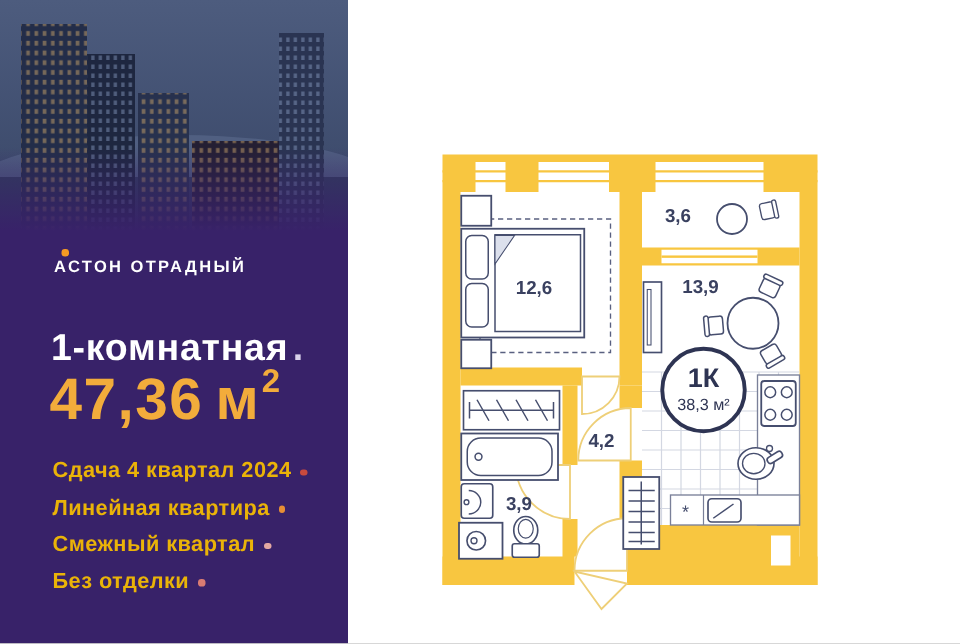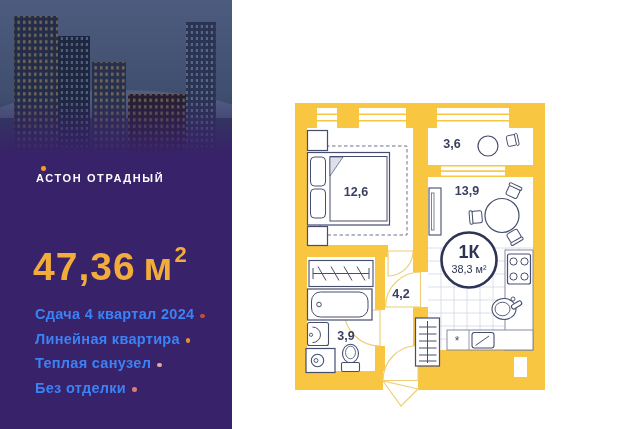--- a/index.html
+++ b/index.html
@@ -27,21 +27,21 @@
   .rooms-line{position:absolute;top:218px;left:34px;color:#fff;font-size:25px;font-weight:600;
          letter-spacing:.5px;white-space:nowrap;}
   .rooms-line .period{color:#d9d2ea;margin-left:3px;font-weight:bold;}
 
   .area-line{position:absolute;top:247px;left:33px;color:var(--gold);font-size:39px;font-weight:800;
          letter-spacing:1px;white-space:nowrap;line-height:1;}
   .area-line .unit{margin-left:8px;}
   .area-line sup{font-size:22px;position:relative;top:-4px;left:1px;font-weight:800;}
 
   .features{position:absolute;top:306px;left:35px;list-style:none;}
-  .features li{color:#3b82f6;font-size:14.5px;font-weight:bold;letter-spacing:.3px;margin-bottom:8.5px;
+  .features li{color:#eab308;font-size:14.5px;font-weight:bold;letter-spacing:.3px;margin-bottom:8.5px;
          white-space:nowrap;}
   .features .dot{display:inline-block;width:4.5px;height:4.5px;border-radius:50%;margin-left:6px;
          margin-bottom:1px;background:#fff;}
 
   
   .plan-wrap{position:absolute;left:232px;top:0;width:408px;height:429px;background:#fff;}
   .plan-wrap svg{display:block;}
   text{font-family:"Liberation Sans", sans-serif;}
 </style>
 </head>
@@ -85,29 +85,32 @@
         <rect x="186" y="22" width="30" height="138" fill="url(#win2)"></rect>
       </g>
       <rect x="0" y="98" width="232" height="62" fill="url(#fade)"></rect>
     </svg>
 
     <div class="brand">
       <span class="accent-dot" style="background-color: rgb(245, 154, 35);"></span>
       <span>АСТОН ОТРАДНЫЙ</span>
     </div>
 
+    <div class="rooms-line">
+      <span>1-комнатная</span><span class="period">.</span>
+    </div>
 
     <div class="area-line" style="color: rgb(242, 172, 59);">
       <span>47,36</span><span class="unit">м</span><sup>2</sup>
     </div>
 
     <ul class="features">
       <li><span>Сдача 4 квартал 2024</span><span class="dot" style="background-color: rgb(201, 74, 61);"></span></li>
       <li><span>Линейная квартира</span><span class="dot" style="background-color: rgb(231, 143, 53);"></span></li>
-      <li><span>Теплая санузел</span><span class="dot" style="background-color: rgb(227, 168, 162);"></span></li>
+      <li><span>Смежный квартал</span><span class="dot" style="background-color: rgb(227, 168, 162);"></span></li>
       <li><span>Без отделки</span><span class="dot" style="background-color: rgb(217, 124, 114);"></span></li>
     </ul>
   </div>
 
   <div class="plan-wrap">
     <svg width="408" height="429" viewBox="232 0 408 429">
 
       <g fill="var(--wall)">
 
         <rect x="295" y="103" width="250" height="5"></rect>

